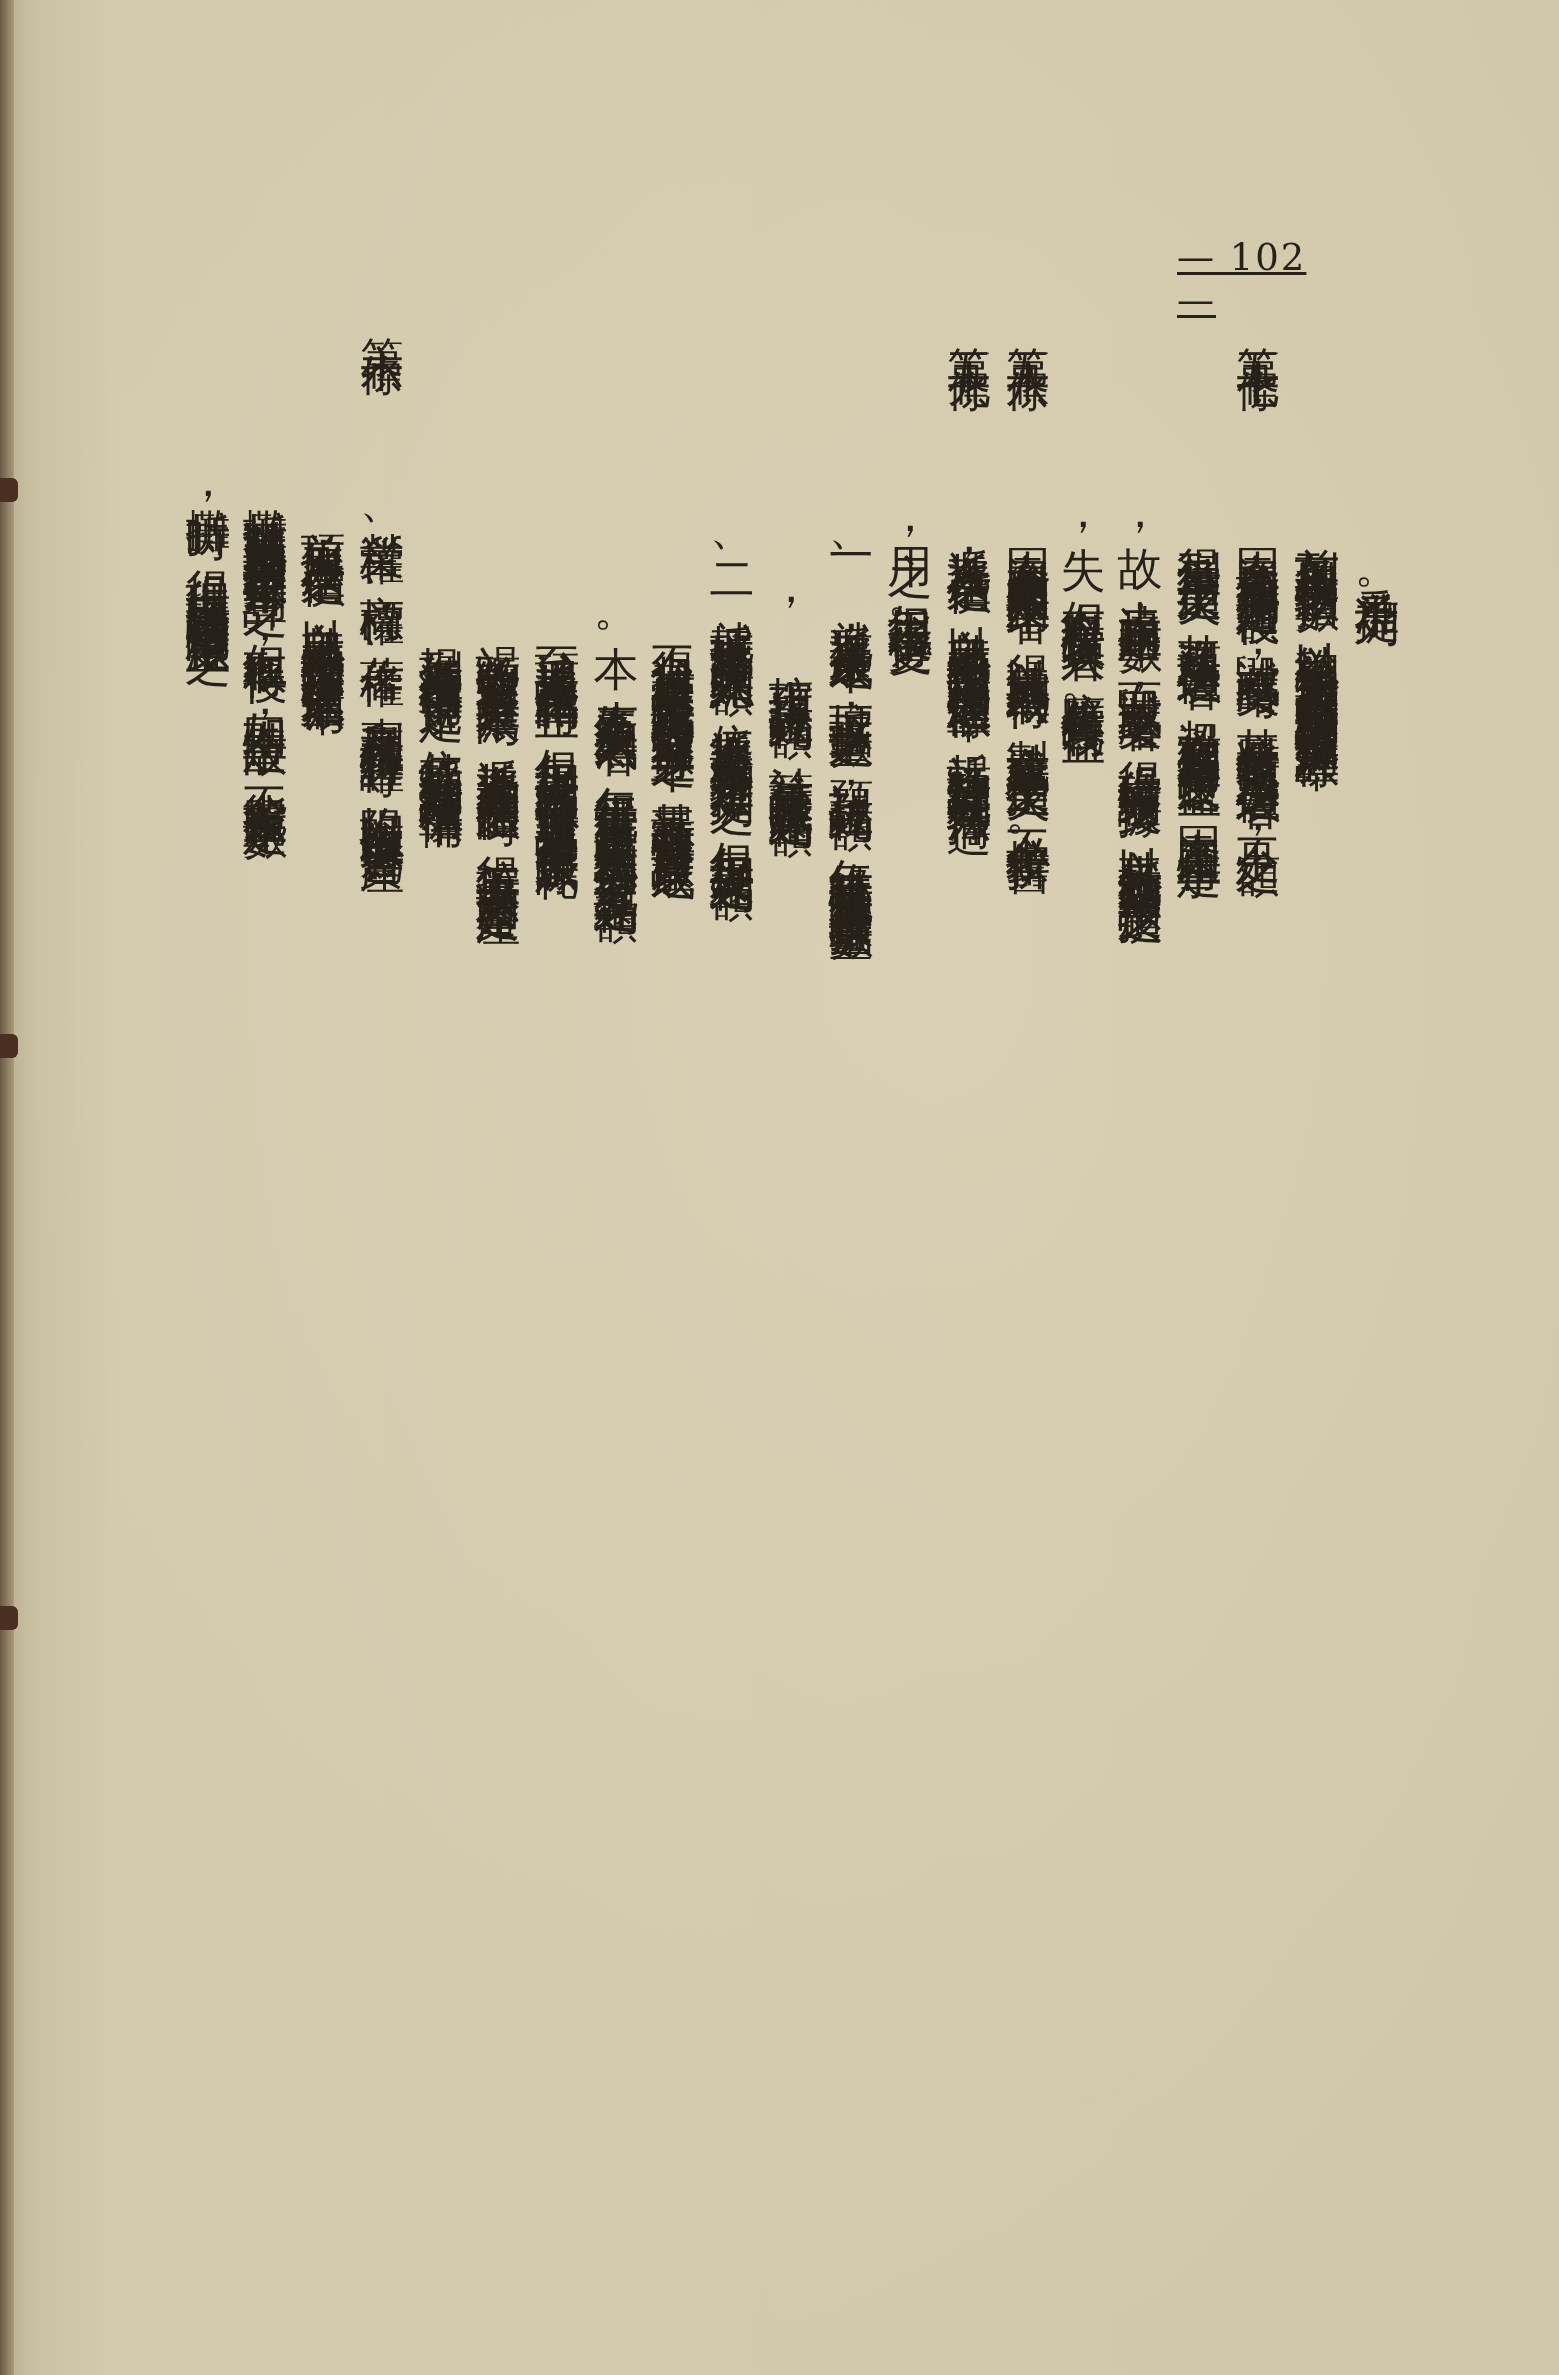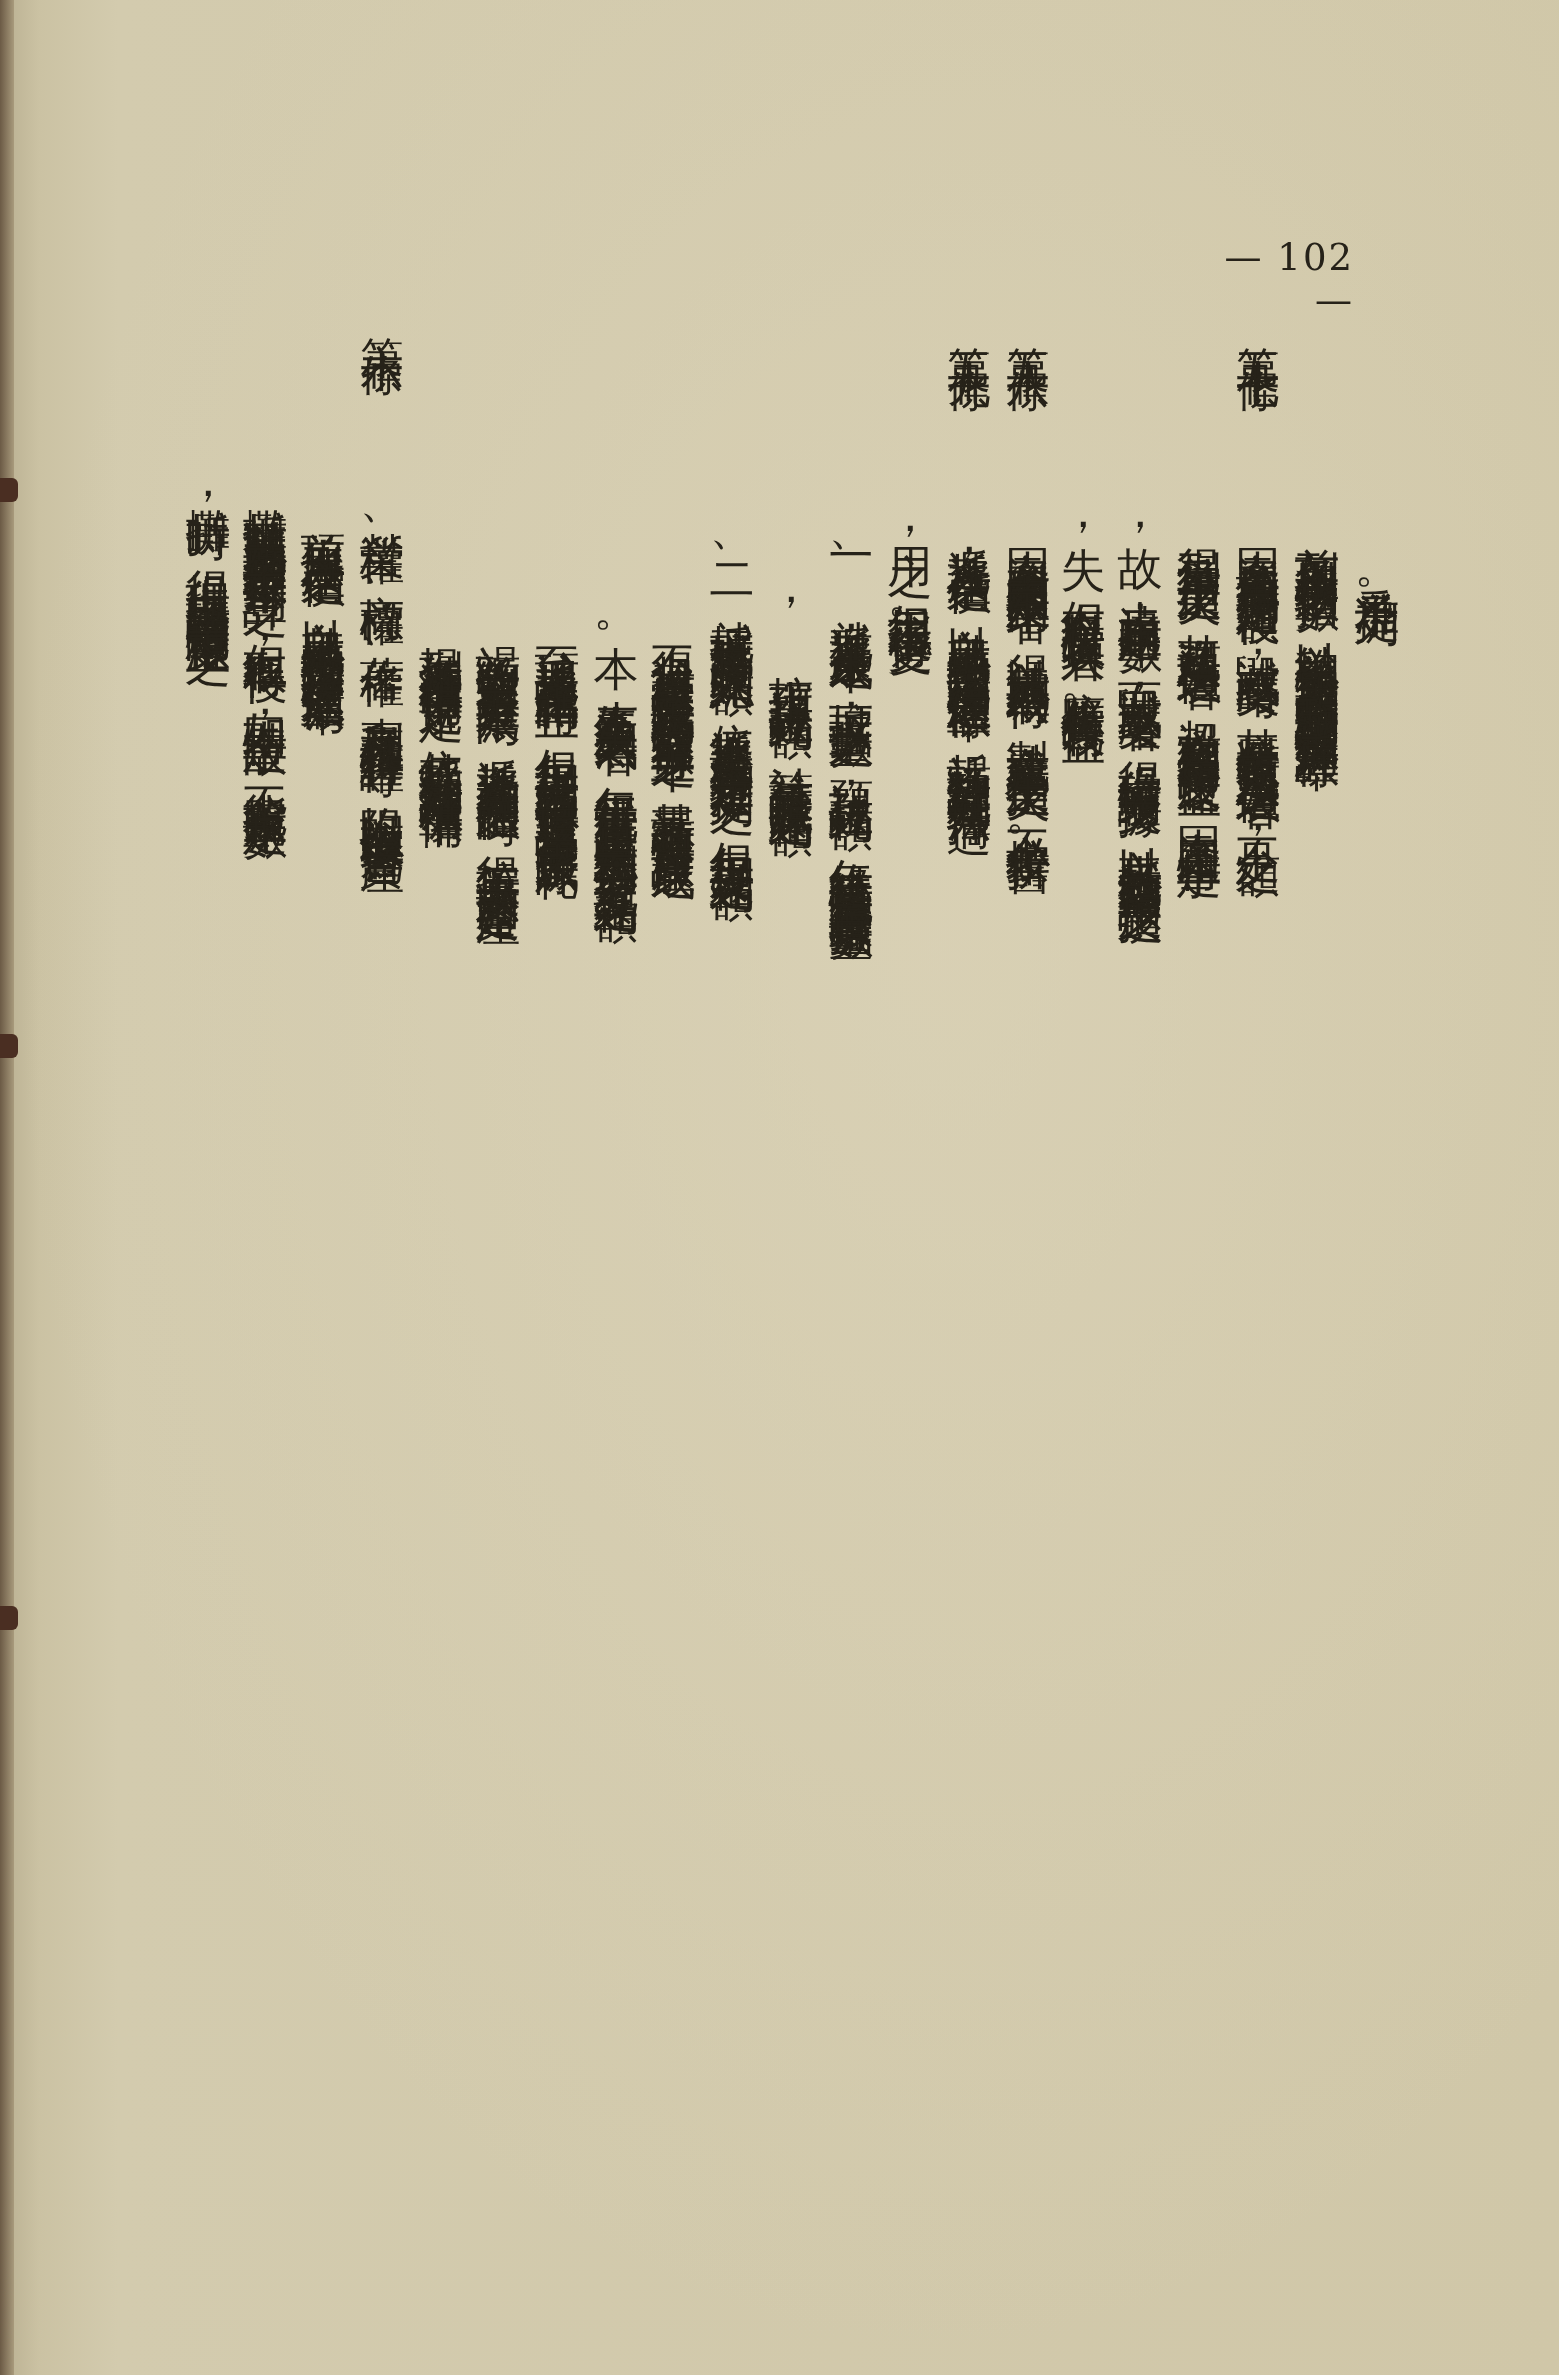--- a/index.html
+++ b/index.html
@@ -12,21 +12,21 @@
     font-family: "DejaVu Serif", "Liberation Serif", serif;
     color:#262219;
   }
   .binding {
     position:absolute; left:0; top:0; width:13.8px; height:2375px;
     background:linear-gradient(90deg,#6b5a45,#a89a7c);
   }
   .stitch { position:absolute; left:0; width:17.7px; height:23.6px; background:#4a2e22; border-radius:0 5.9px 5.9px 0; }
   .pagenum {
     position:absolute; left:1177px; top:236px; width:177px; height:49px;
-    font-size:37px; text-align:right; letter-spacing:2px;
+    font-size:37px; text-align:left; letter-spacing:2px;text-decoration:underline;
   }
   .col {
     position:absolute;
     writing-mode: vertical-rl;
     text-orientation: upright;
     font-size:45px;
     line-height:55px;
     letter-spacing:4.1px;
     white-space:nowrap;
   }

